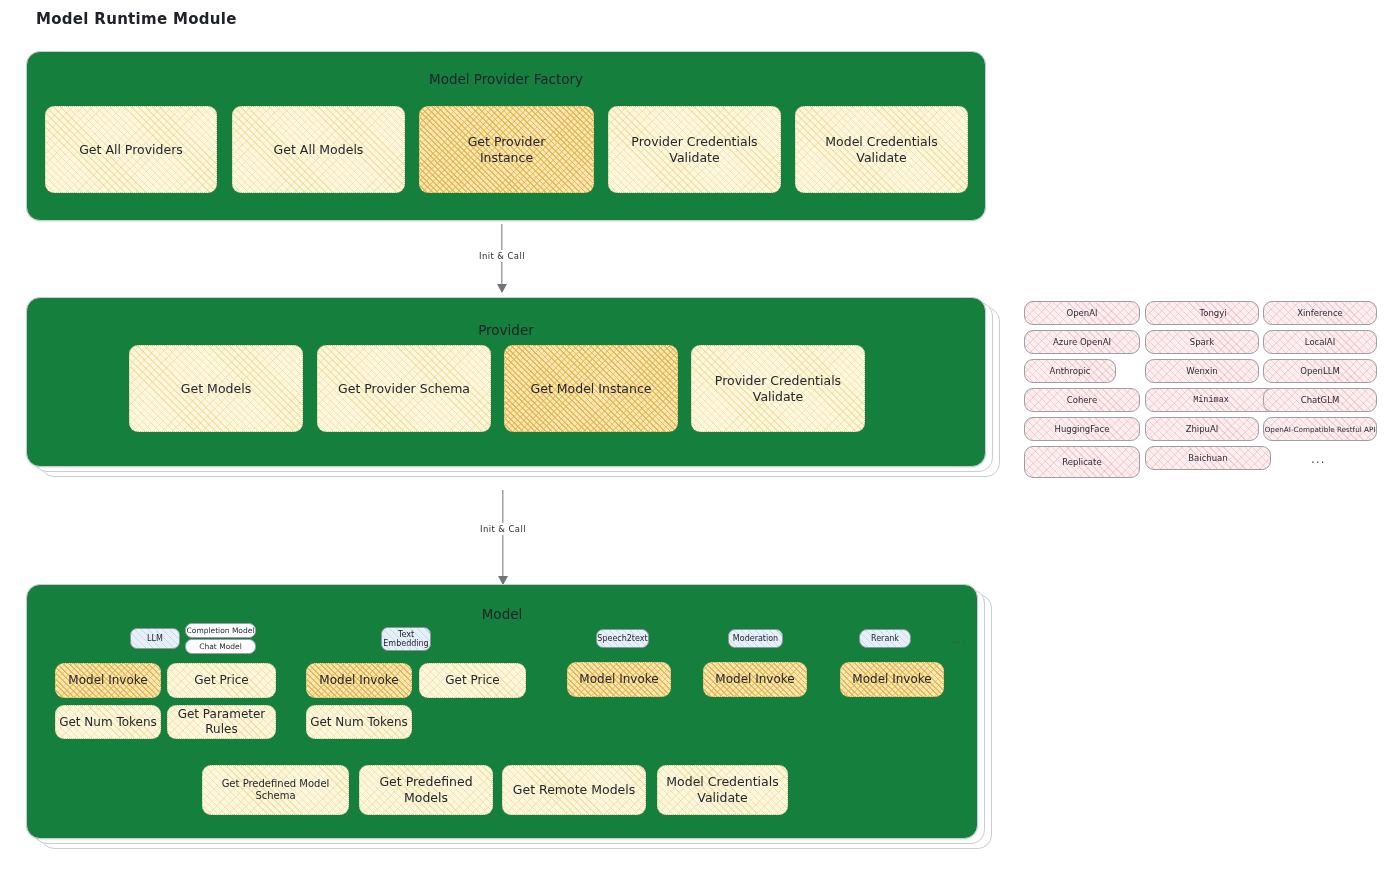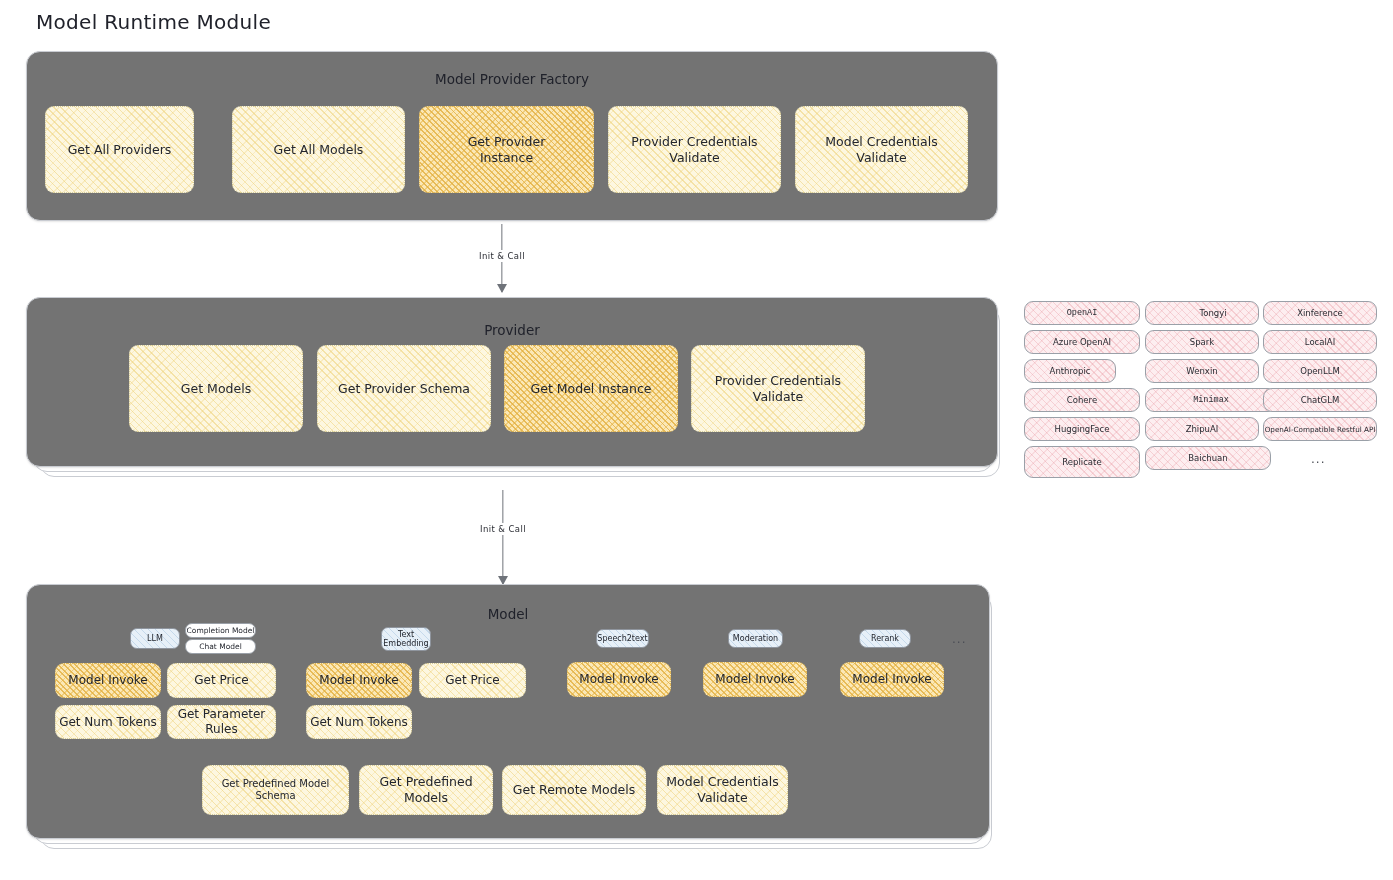--- a/index.html
+++ b/index.html
@@ -8,31 +8,30 @@
     background:#ffffff;
     font-family:"DejaVu Sans",sans-serif;
     position:relative;
     overflow:hidden;
     color:#1a1a1a;
   }
 
   
   #page-title{
     position:absolute;left:36px;top:10px;
-    font-size:20px;font-weight:400;letter-spacing:.3px;color:#20222b;
+    font-size:15px;font-weight:700;letter-spacing:.3px;color:#20222b;
   }
 
   
   .panel{
     position:absolute;
-    background:#737373;
+    background:#15803d;
     border:1.2px solid #c9ccd2;
     border-radius:14px;
     box-shadow:0 1px 2px rgba(0,0,0,.10);
-    padding-left:12px;
   }
   .panel-title{
     position:absolute;left:0;right:0;text-align:center;
     font-size:13.5px;color:#20222b;font-weight:500;
   }
   
   .stack-layer{
     position:absolute;
     background:#ffffff;
     border:1.2px solid #c9ccd2;
@@ -124,21 +123,21 @@
   .ellipsis{position:absolute;font-size:12px;color:#4a4d55;letter-spacing:1px;}
 </style>
 </head>
 <body>
 
 <div id="page-title">Model Runtime Module</div>
 
 <div class="panel" style="left:26px;top:51px;width:958px;height:168px;">
   <div class="panel-title" style="top:19px;">Model Provider Factory</div>
 </div>
-<div class="box y" style="left:45px;top:106px;width:149px;height:87px;font-size:12.5px;">Get All Providers</div>
+<div class="box y" style="left:45px;top:106px;width:172px;height:87px;font-size:12.5px;">Get All Providers</div>
 <div class="box y" style="left:232px;top:106px;width:173px;height:87px;font-size:12.5px;">Get All Models</div>
 <div class="box o" style="left:419px;top:106px;width:175px;height:87px;font-size:12.5px;padding:0 22px;">Get Provider Instance</div>
 <div class="box y" style="left:608px;top:106px;width:173px;height:87px;font-size:12.5px;padding:0 14px;">Provider Credentials Validate</div>
 <div class="box y" style="left:795px;top:106px;width:173px;height:87px;font-size:12.5px;padding:0 14px;">Model Credentials Validate</div>
 
 <div class="connector" style="left:462px;top:224px;width:80px;height:68px;">
   <div class="line"></div>
   <div class="head"></div>
   <div class="clabel" style="top:26px;">Init &amp; Call</div>
 </div>
@@ -146,21 +145,21 @@
 <div class="stack-layer" style="left:40px;top:307px;width:958px;height:168px;"></div>
 <div class="stack-layer" style="left:33px;top:302px;width:958px;height:168px;"></div>
 <div class="panel" style="left:26px;top:297px;width:958px;height:168px;">
   <div class="panel-title" style="top:24px;">Provider</div>
 </div>
 <div class="box y" style="left:129px;top:345px;width:174px;height:87px;font-size:12.5px;">Get Models</div>
 <div class="box y" style="left:317px;top:345px;width:174px;height:87px;font-size:12.5px;">Get Provider Schema</div>
 <div class="box o" style="left:504px;top:345px;width:174px;height:87px;font-size:12.5px;">Get Model Instance</div>
 <div class="box y" style="left:691px;top:345px;width:174px;height:87px;font-size:12.5px;padding:0 14px;">Provider Credentials Validate</div>
 
-<div class="chip" style="left:1024px;top:301px;width:116px;height:24px;font-family:Liberation Mono, monospace;">OpenAI</div>
+<div class="chip" style="left:1024px;top:301px;width:116px;height:24px;">OpenAI</div>
 <div class="chip" style="left:1024px;top:330px;width:116px;height:24px;">Azure OpenAI</div>
 <div class="chip" style="left:1024px;top:359px;width:92px;height:24px;">Anthropic</div>
 <div class="chip" style="left:1024px;top:388px;width:116px;height:24px;">Cohere</div>
 <div class="chip" style="left:1024px;top:417px;width:116px;height:24px;">HuggingFace</div>
 <div class="chip" style="left:1024px;top:446px;width:116px;height:32px;">Replicate</div>
 
 <div class="chip" style="left:1145px;top:301px;width:114px;height:24px;padding-left:22px;">Tongyi</div>
 <div class="chip" style="left:1145px;top:330px;width:114px;height:24px;">Spark</div>
 <div class="chip" style="left:1145px;top:359px;width:114px;height:24px;">Wenxin</div>
 <div class="chip" style="left:1145px;top:388px;width:132px;height:24px;font-family:Liberation Mono, monospace;">Minimax</div>

